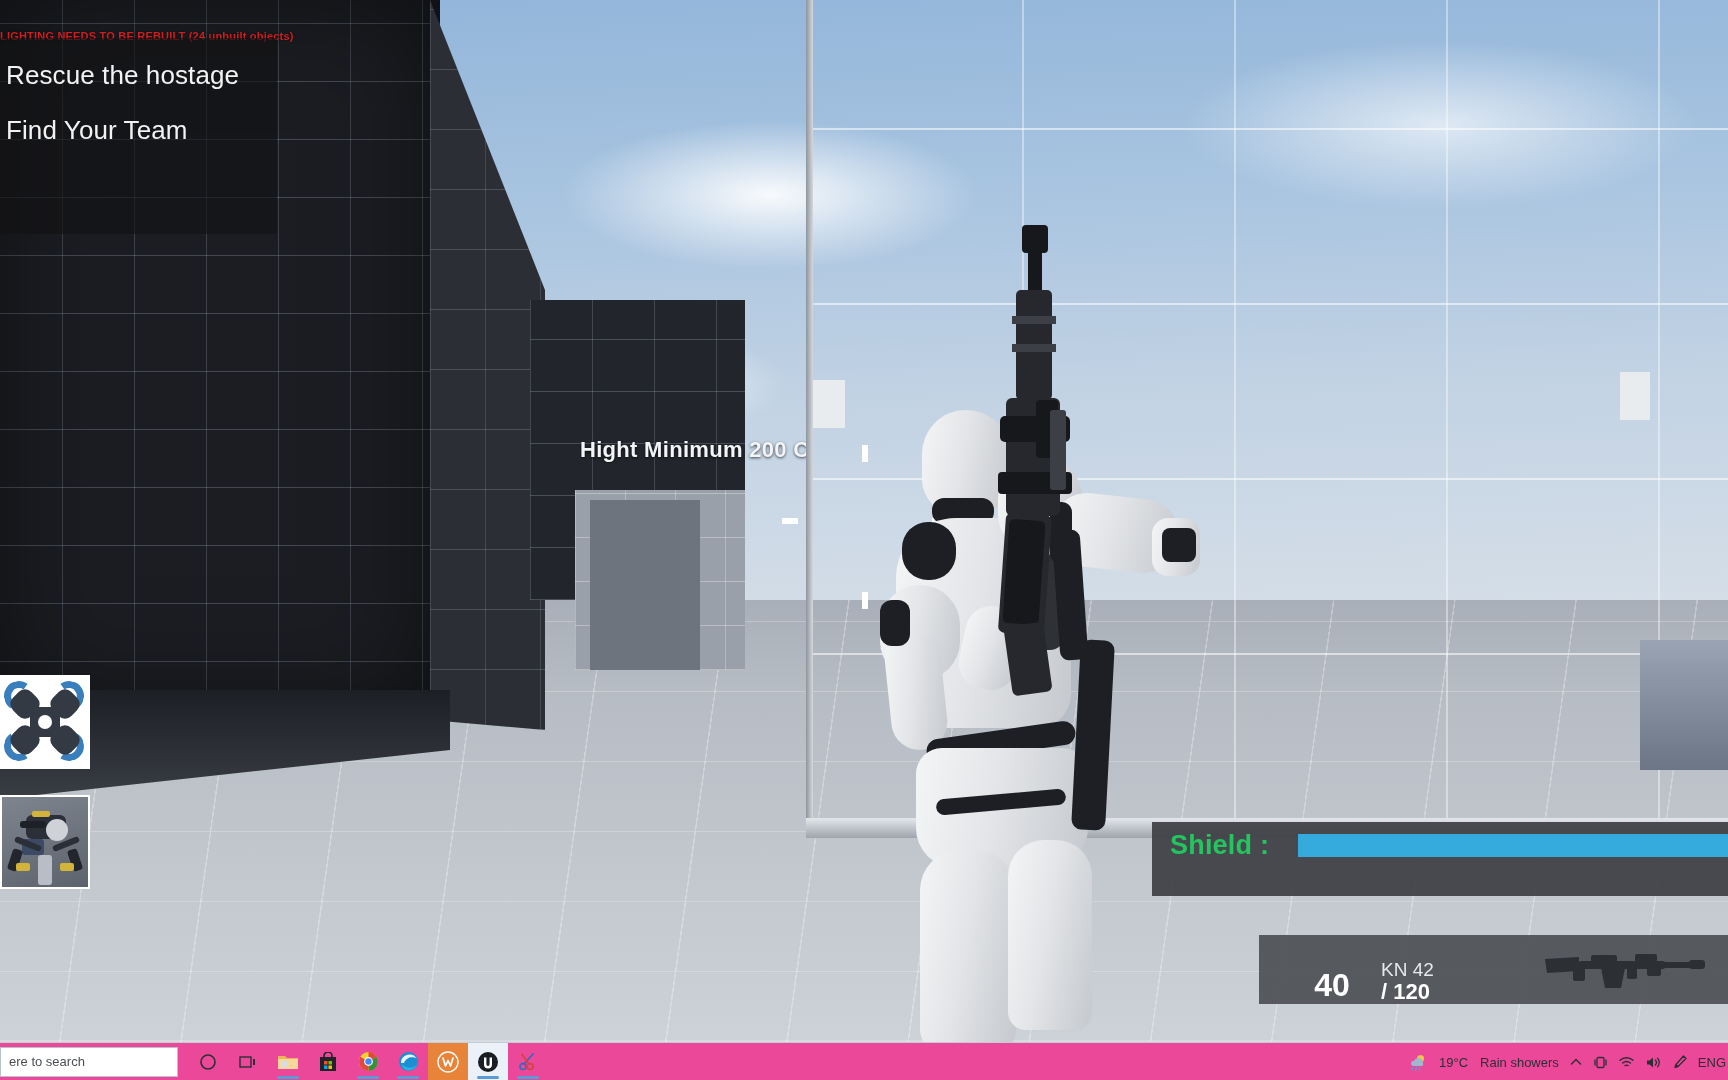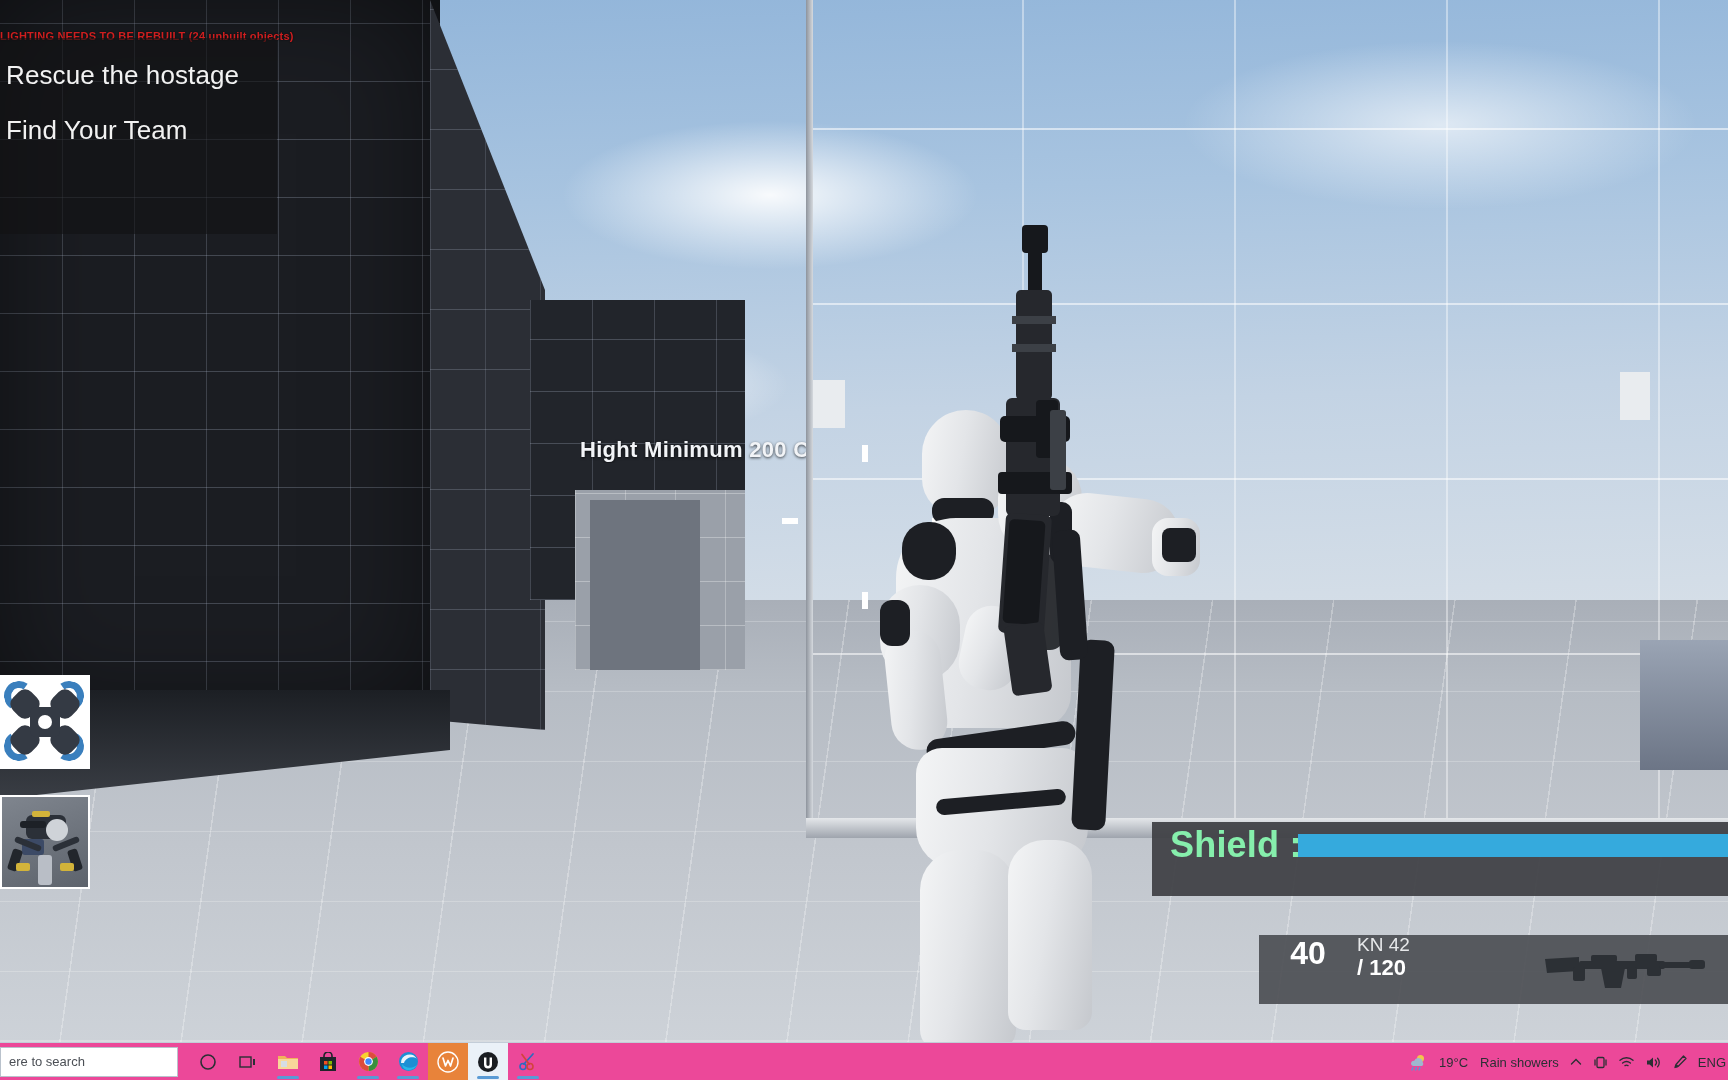--- a/index.html
+++ b/index.html
@@ -188,35 +188,35 @@
   .rb { position:absolute; }
 
   
   #status-hud {
     position:absolute; left:1152px; top:822px; width:576px; height:74px;
     background:rgba(62,64,68,.93);
     padding:6px 0 0 18px;
   }
   .status-row { display:flex; align-items:center; height:34px; }
   .status-label {
-    color:#86efac; font-size:36px; font-weight:bold; width:128px;
+    color:#22c55e; font-size:27px; font-weight:bold; width:128px;
     white-space:nowrap; letter-spacing:.2px;
   }
   .bar-track {
     height:23px; flex:1; background:rgba(40,42,46,.55);
   }
   .bar-fill { height:100%; }
   #shield-fill { background:#35aadd; }
   #health-fill { background:#d4063c; }
 
   
   #ammo-hud {
     position:absolute; left:1259px; top:935px; width:469px; height:69px;
     background:rgba(77,80,85,.93);
-    display:flex; align-items:flex-start;
+    display:flex; align-items:flex-end;padding-left:24px;
   }
   #ammo-current {
     color:#ffffff; font-size:32px; font-weight:bold;
     width:98px; text-align:center;
   }
   .ammo-text { display:flex; flex-direction:column; line-height:1.08; }
   #ammo-weapon { color:#e6e8ea; font-size:19px; font-weight:400; }
   #ammo-reserve { color:#ffffff; font-size:22px; font-weight:bold; }
   #weapon-icon-box {
     position:absolute; right:12px; top:6px; width:184px; height:57px;

